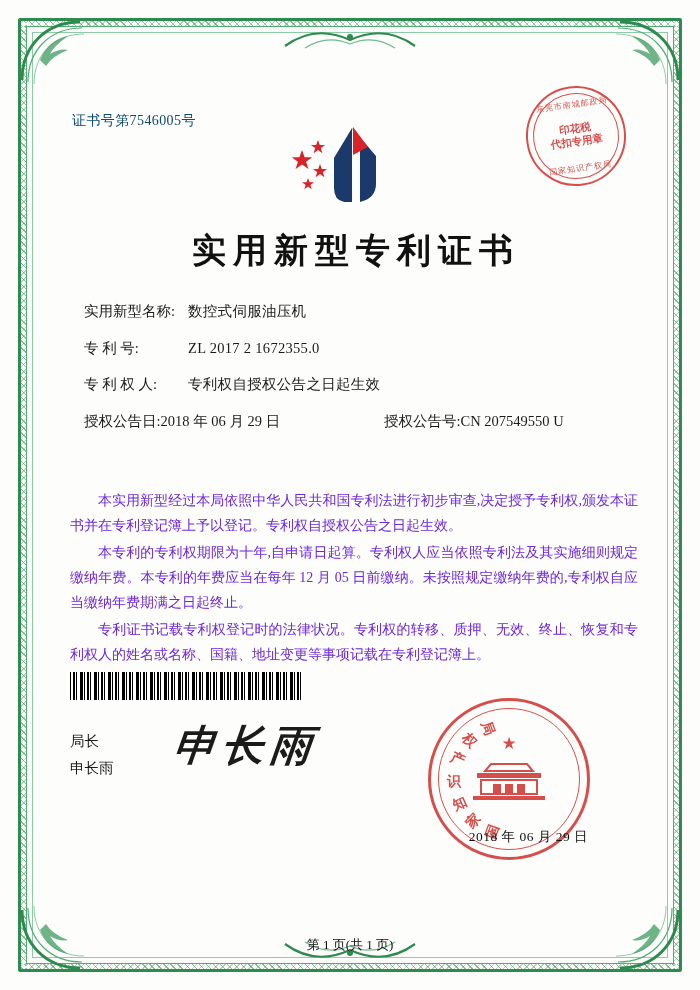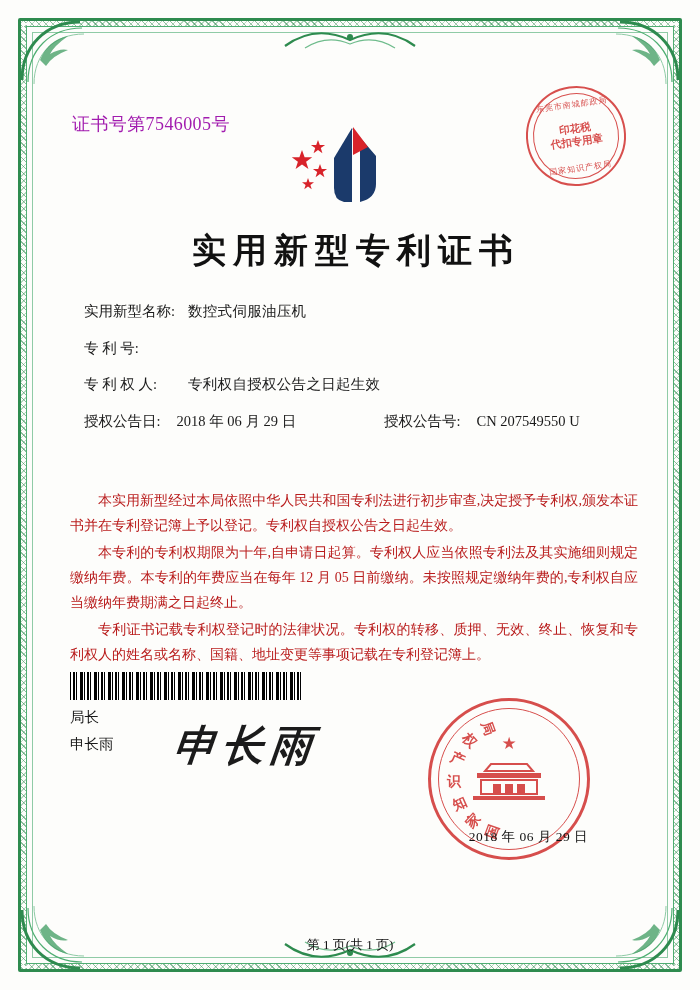--- a/index.html
+++ b/index.html
@@ -104,23 +104,23 @@
     left: 56px;
     right: 56px;
     top: 56px;
     bottom: 56px;
   }
 
   .cert-no {
     position: absolute;
     left: 16px;
     top: 56px;
-    font-size: 18px;
+    font-size: 14px;
     letter-spacing: .4px;
-    color: #a21caf;
+    color: #0c4a6e;
   }
 
   
   .top-seal {
     position: absolute;
     right: 18px;
     top: 30px;
     width: 96px;
     height: 96px;
     border: 2.5px solid #cf2a28;
@@ -205,35 +205,34 @@
     margin-top: 10px;
     padding-left: 34px;
   }
 
   .announce-row {
     display: flex;
     margin-bottom: 16px;
   }
   .announce-row .half {
     display: flex;
-    gap: 16px;
   }
   .announce-row .half.first { width: 300px; }
   .announce-row .lab { white-space: nowrap; }
 
   
   .paras {
     position: absolute;
     left: 14px;
     right: 6px;
     top: 432px;
     font-size: 14px;
     line-height: 25px;
     text-align: justify;
-    color: #b91c1c;
+    color: #6d28d9;
   }
   .paras p {
     margin: 0 0 2px 0;
     text-indent: 28px;
   }
 
   
   .barcode {
     position: absolute;
     left: 14px;
@@ -246,21 +245,21 @@
       #000 3px 5px, #fff 5px 6px,
       #000 6px 7px, #fff 7px 10px,
       #000 10px 13px, #fff 13px 14px
     );
   }
 
   
   .sig-label {
     position: absolute;
     left: 14px;
-    top: 648px;
+    top: 672px;
     font-size: 14.5px;
     line-height: 27px;
   }
   .sig-script {
     position: absolute;
     left: 118px;
     top: 662px;
     font-size: 42px;
     font-family: "Liberation Serif", serif;
     font-style: italic;
@@ -410,20 +409,21 @@
     <div class="fields">
 
       <div class="field-row">
         <div class="field-label">实用新型名称:</div>
         <div class="field-value">数控式伺服油压机</div>
       </div>
 
 
       <div class="field-row">
         <div class="field-label">专 利 号:</div>
+        <div class="field-value">ZL 2017 2 1672355.0</div>
       </div>
 
 
       <div class="field-row">
         <div class="field-label">专 利 权 人:</div>
         <div class="field-value">专利权自授权公告之日起生效</div>
       </div>
 
 
       <div class="announce-row">

